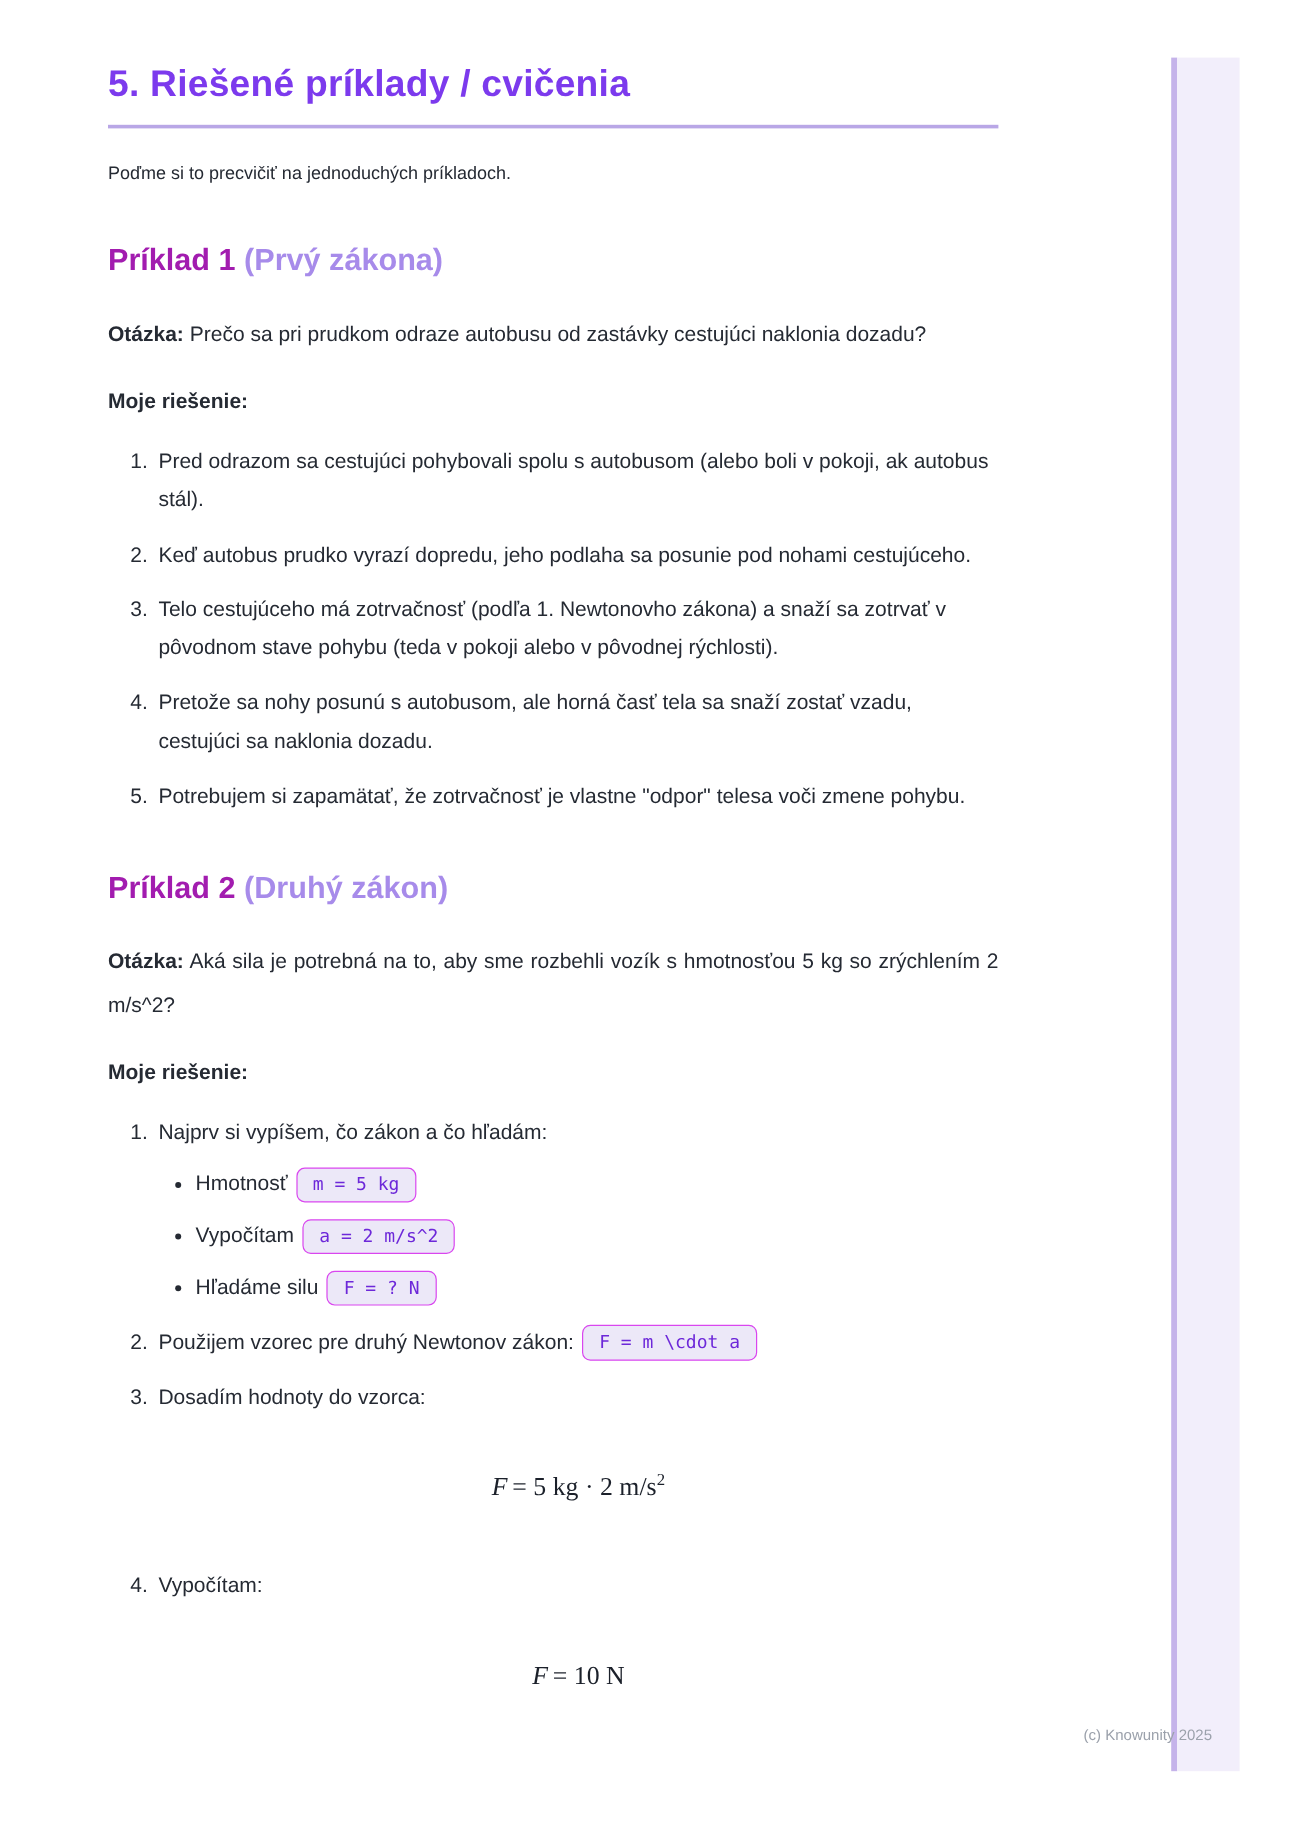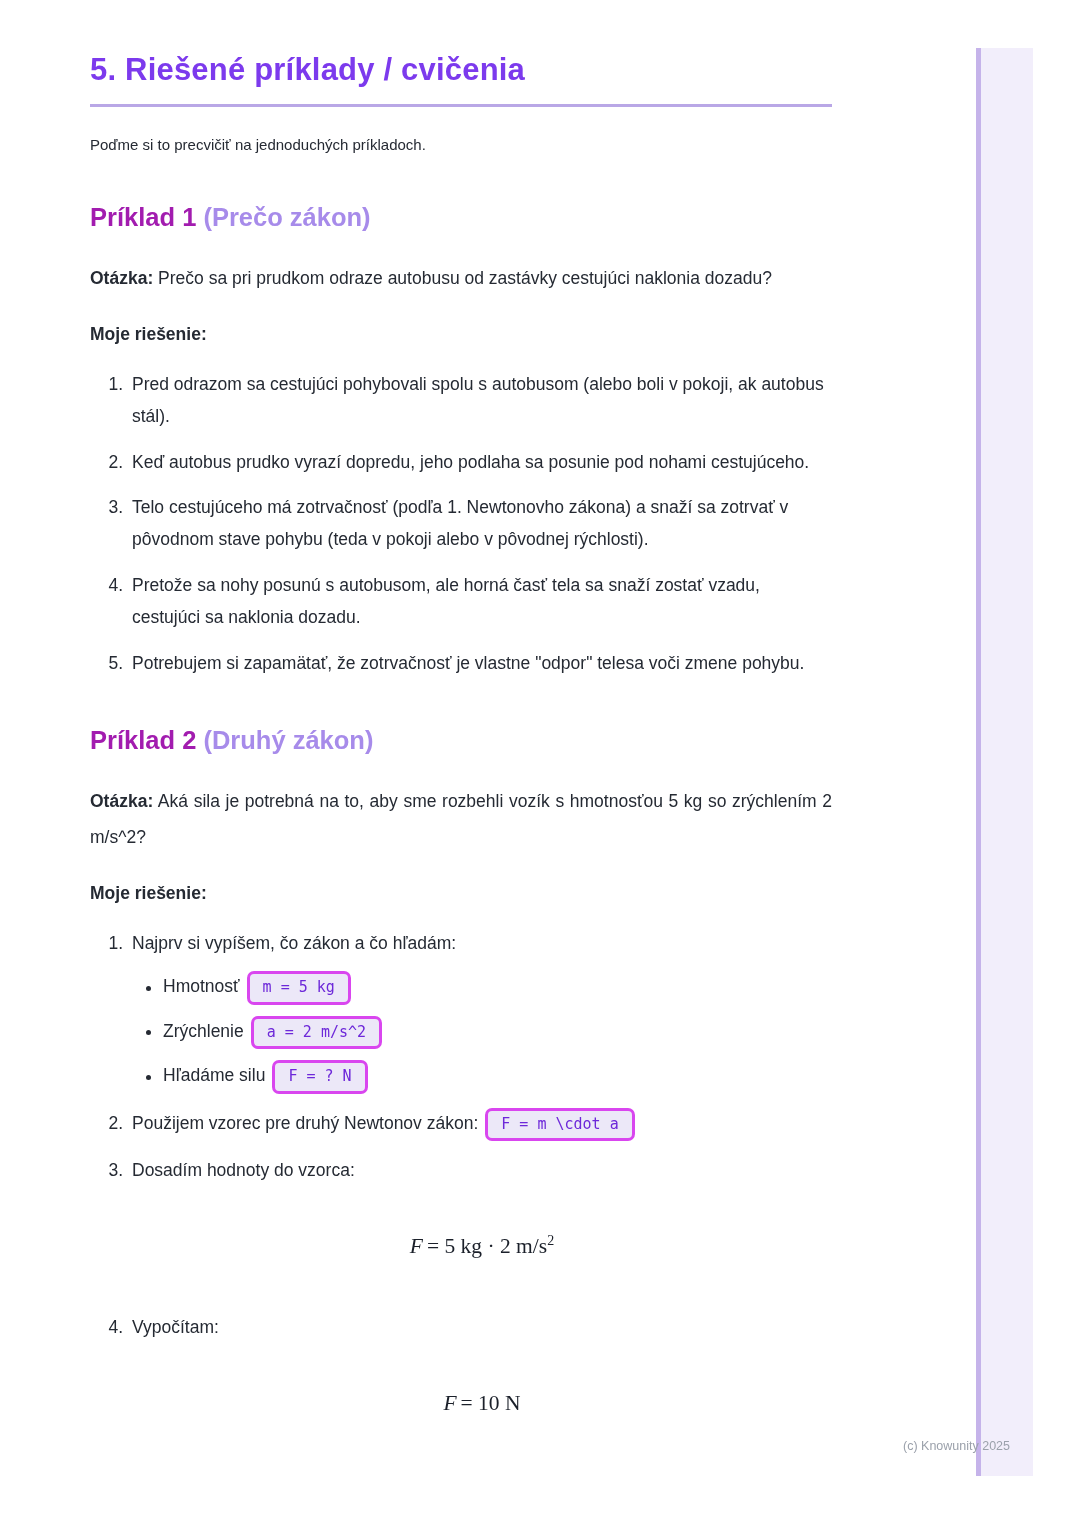--- a/index.html
+++ b/index.html
@@ -41,21 +41,21 @@
   }
   ol.steps > li { margin-bottom:14px; padding-left:4px; }
   ol.steps > li.note { }
 
   ul.knowns { list-style:disc; margin:10px 0 2px; padding-left:31px; }
   ul.knowns > li { margin:11px 0; }
 
   .chip {
     display:inline-block;
     background:#ece8f8;
-    border:3px solid #d946ef;
+    border:1px solid #d946ef;
     border-radius:7px;
     padding:2px 13px 3px;
     font-family:"DejaVu Sans Mono", monospace;
     font-size:15px; line-height:1.5;
     color:#6d28d9;
     margin-left:7px;
     vertical-align:middle;
     white-space:pre;
   }
 
@@ -84,21 +84,21 @@
 <div class="side-line"></div>
 <div class="side-panel"></div>
 
 <div class="content">
 
   <h1 class="page-title">5. Riešené príklady / cvičenia</h1>
   <hr class="title-rule">
 
   <p class="intro">Poďme si to precvičiť na jednoduchých príkladoch.</p>
 
-  <h2 class="example-heading"><span class="main">Príklad 1</span><span class="sub"> (Prečo zákon)</span></h2>
+  <h2 class="example-heading"><span class="main">Príklad 1</span><span class="sub"> (Prvý zákona)</span></h2>
 
   <p class="question"><span class="q-label">Otázka:</span><span> Prečo sa pri prudkom odraze autobusu od zastávky cestujúci naklonia dozadu?</span></p>
 
   <p class="solution-label">Moje riešenie:</p>
 
   <ol class="steps">
     <li>Pred odrazom sa cestujúci pohybovali spolu s autobusom (alebo boli v pokoji, ak autobus stál).</li>
     <li>Keď autobus prudko vyrazí dopredu, jeho podlaha sa posunie pod nohami cestujúceho.</li>
     <li>Telo cestujúceho má zotrvačnosť (podľa 1. Newtonovho zákona) a snaží sa zotrvať v pôvodnom stave pohybu (teda v pokoji alebo v pôvodnej rýchlosti).</li>
     <li>Pretože sa nohy posunú s autobusom, ale horná časť tela sa snaží zostať vzadu, cestujúci sa naklonia dozadu.</li>
@@ -109,21 +109,21 @@
 
   <p class="question"><span class="q-label">Otázka:</span><span> Aká sila je potrebná na to, aby sme rozbehli vozík s hmotnosťou 5 kg so zrýchlením 2 m/s^2?</span></p>
 
   <p class="solution-label">Moje riešenie:</p>
 
   <ol class="steps">
     <li>
       <span>Najprv si vypíšem, čo zákon a čo hľadám:</span>
       <ul class="knowns">
         <li><span>Hmotnosť</span><code class="chip">m = 5 kg</code></li>
-        <li><span>Zrýchlenie</span><code class="chip">a = 2 m/s^2</code></li>
+        <li><span>Vypočítam</span><code class="chip">a = 2 m/s^2</code></li>
         <li><span>Hľadáme silu</span><code class="chip">F = ? N</code></li>
       </ul>
     </li>
     <li><span>Použijem vzorec pre druhý Newtonov zákon:</span><code class="chip">F = m \cdot a</code></li>
     <li>
       <span>Dosadím hodnoty do vzorca:</span>
       <div class="math"><span class="var">F</span><span>= 5 kg · 2 m/s</span><sup>2</sup></div>
     </li>
     <li>
       <span>Vypočítam:</span>

